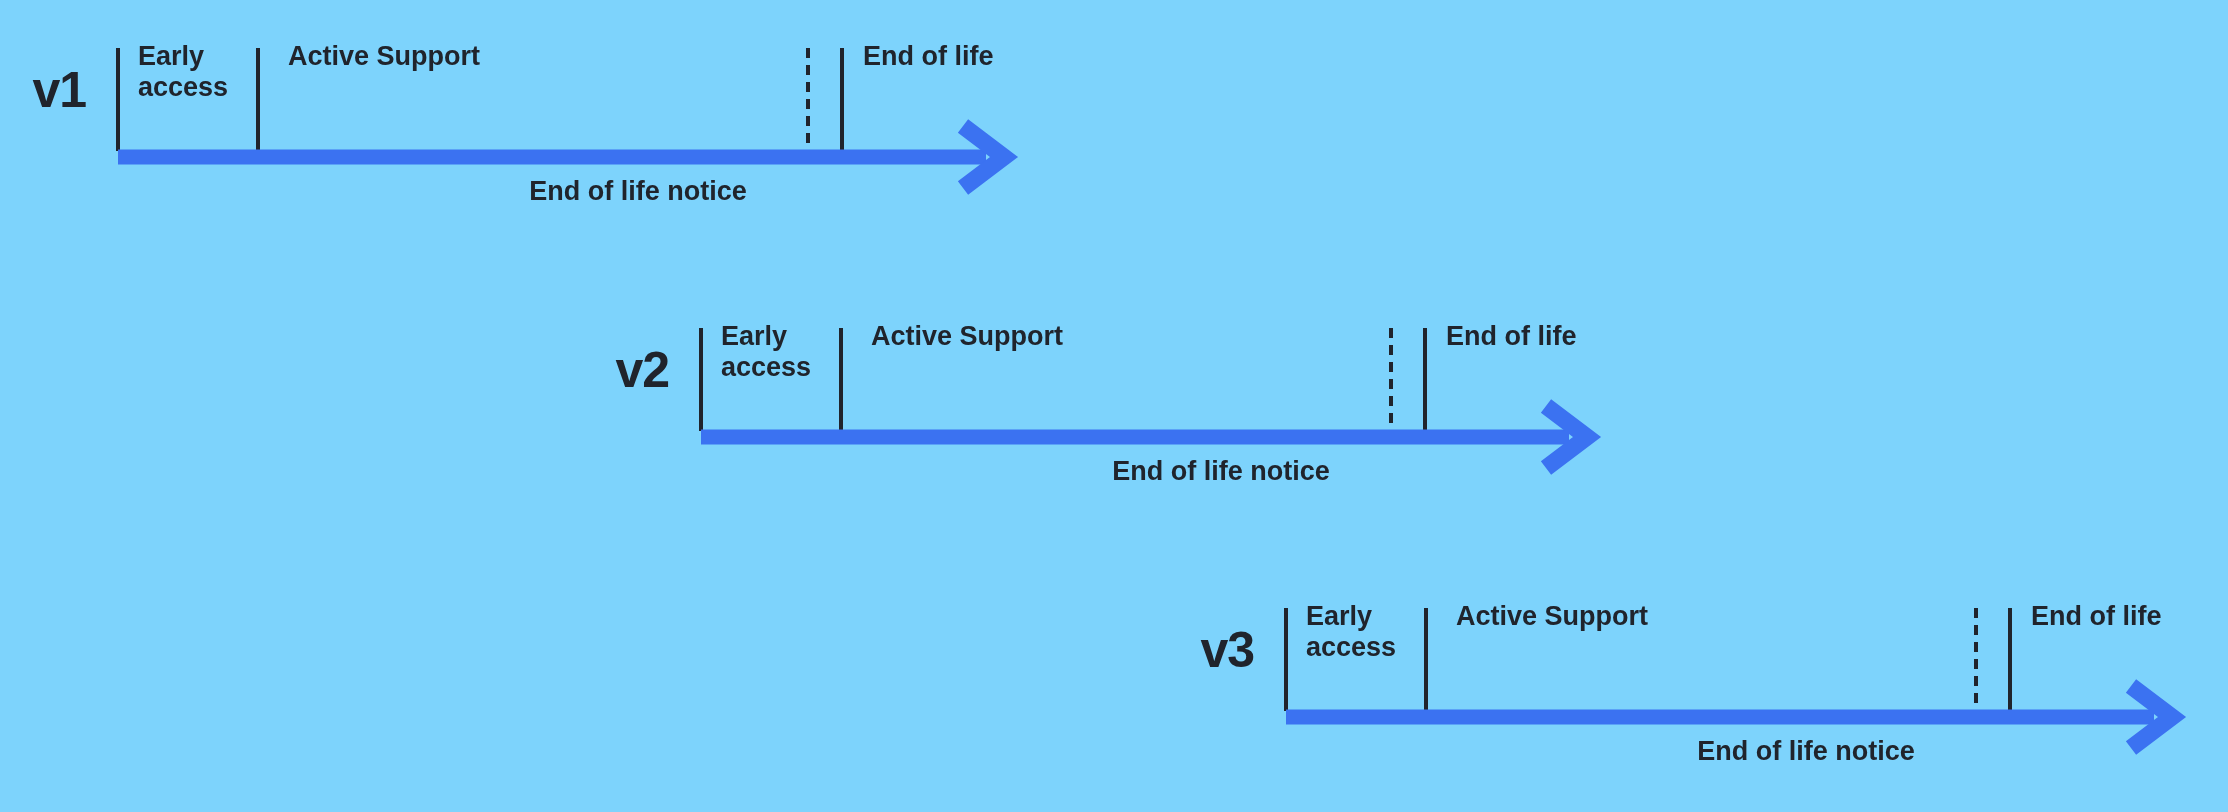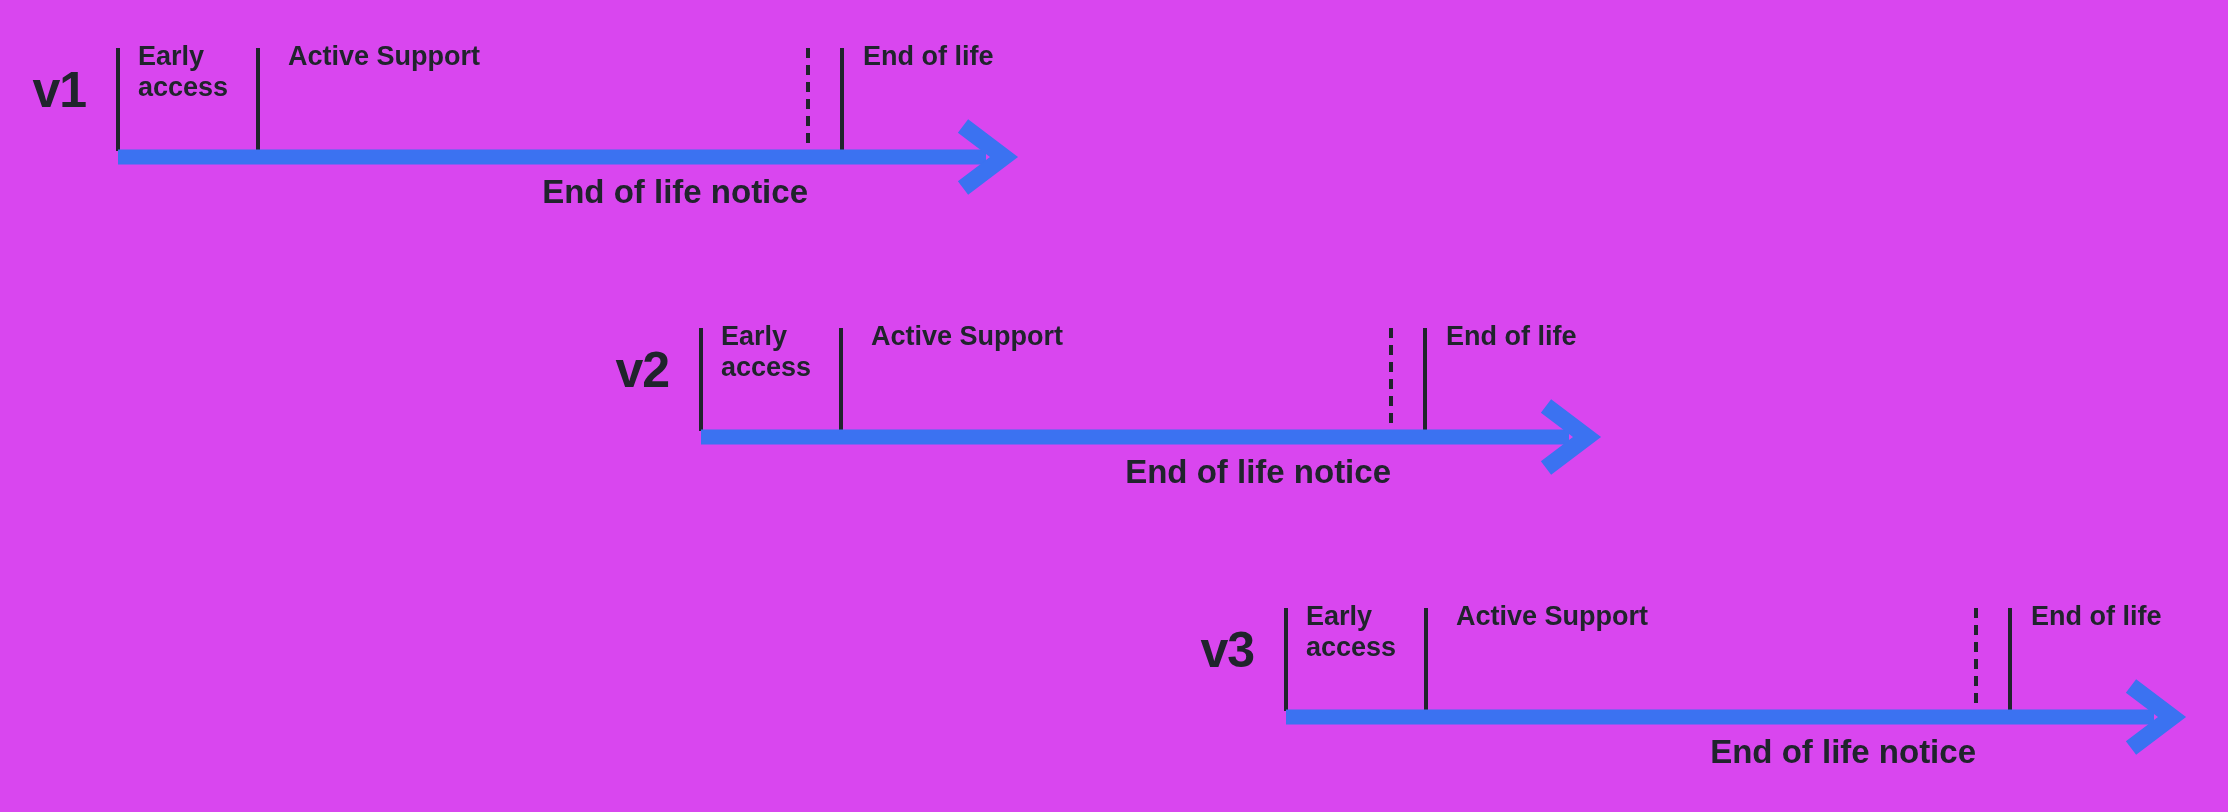--- a/index.html
+++ b/index.html
@@ -4,21 +4,21 @@
 <style>
   :root{
     --blue:#3B72F1;
     --ink:#20242C;
   }
   html,body{margin:0;padding:0;background:#ffffff;}
   .canvas{
     position:relative;
     width:2228px;
     height:812px;
-    background:#d946ef;
+    background:#7dd3fc;
     overflow:hidden;
     font-family:"Liberation Sans","DejaVu Sans",sans-serif;
     color:var(--ink);
   }
   .timeline{position:absolute;width:0;height:0;}
   .timeline.t1{left:118px;top:48px;}
   .timeline.t2{left:701px;top:328px;}
   .timeline.t3{left:1286px;top:608px;}
 
   .version-label{
@@ -52,22 +52,22 @@
     font-weight:700;
     white-space:nowrap;
   }
   .phase-label.early{left:20px;width:104px;white-space:normal;}
   .phase-label.active{left:170px;}
   .phase-label.eol{left:745px;}
   .notice-label{
     position:absolute;
     left:350px;top:128px;
     width:340px;
-    text-align:right;
-    font-size:33px;
+    text-align:center;
+    font-size:27px;
     line-height:31px;
     font-weight:700;
     white-space:nowrap;
   }
   .arrow-svg{
     position:absolute;
     left:0;top:67px;
     width:910px;height:84px;
     overflow:visible;
   }

